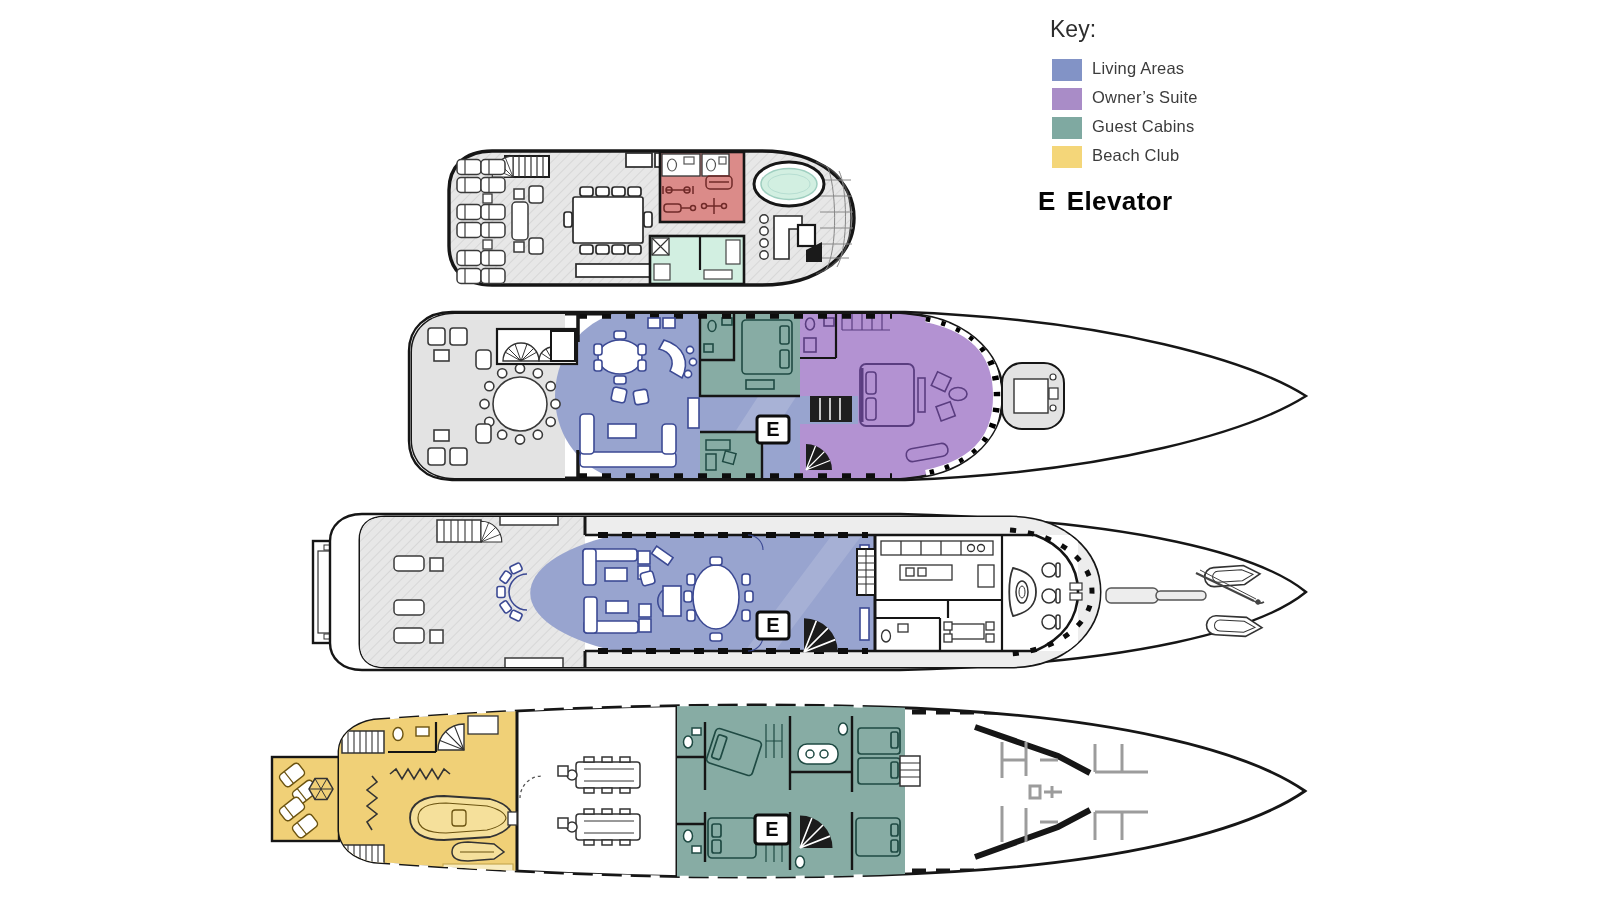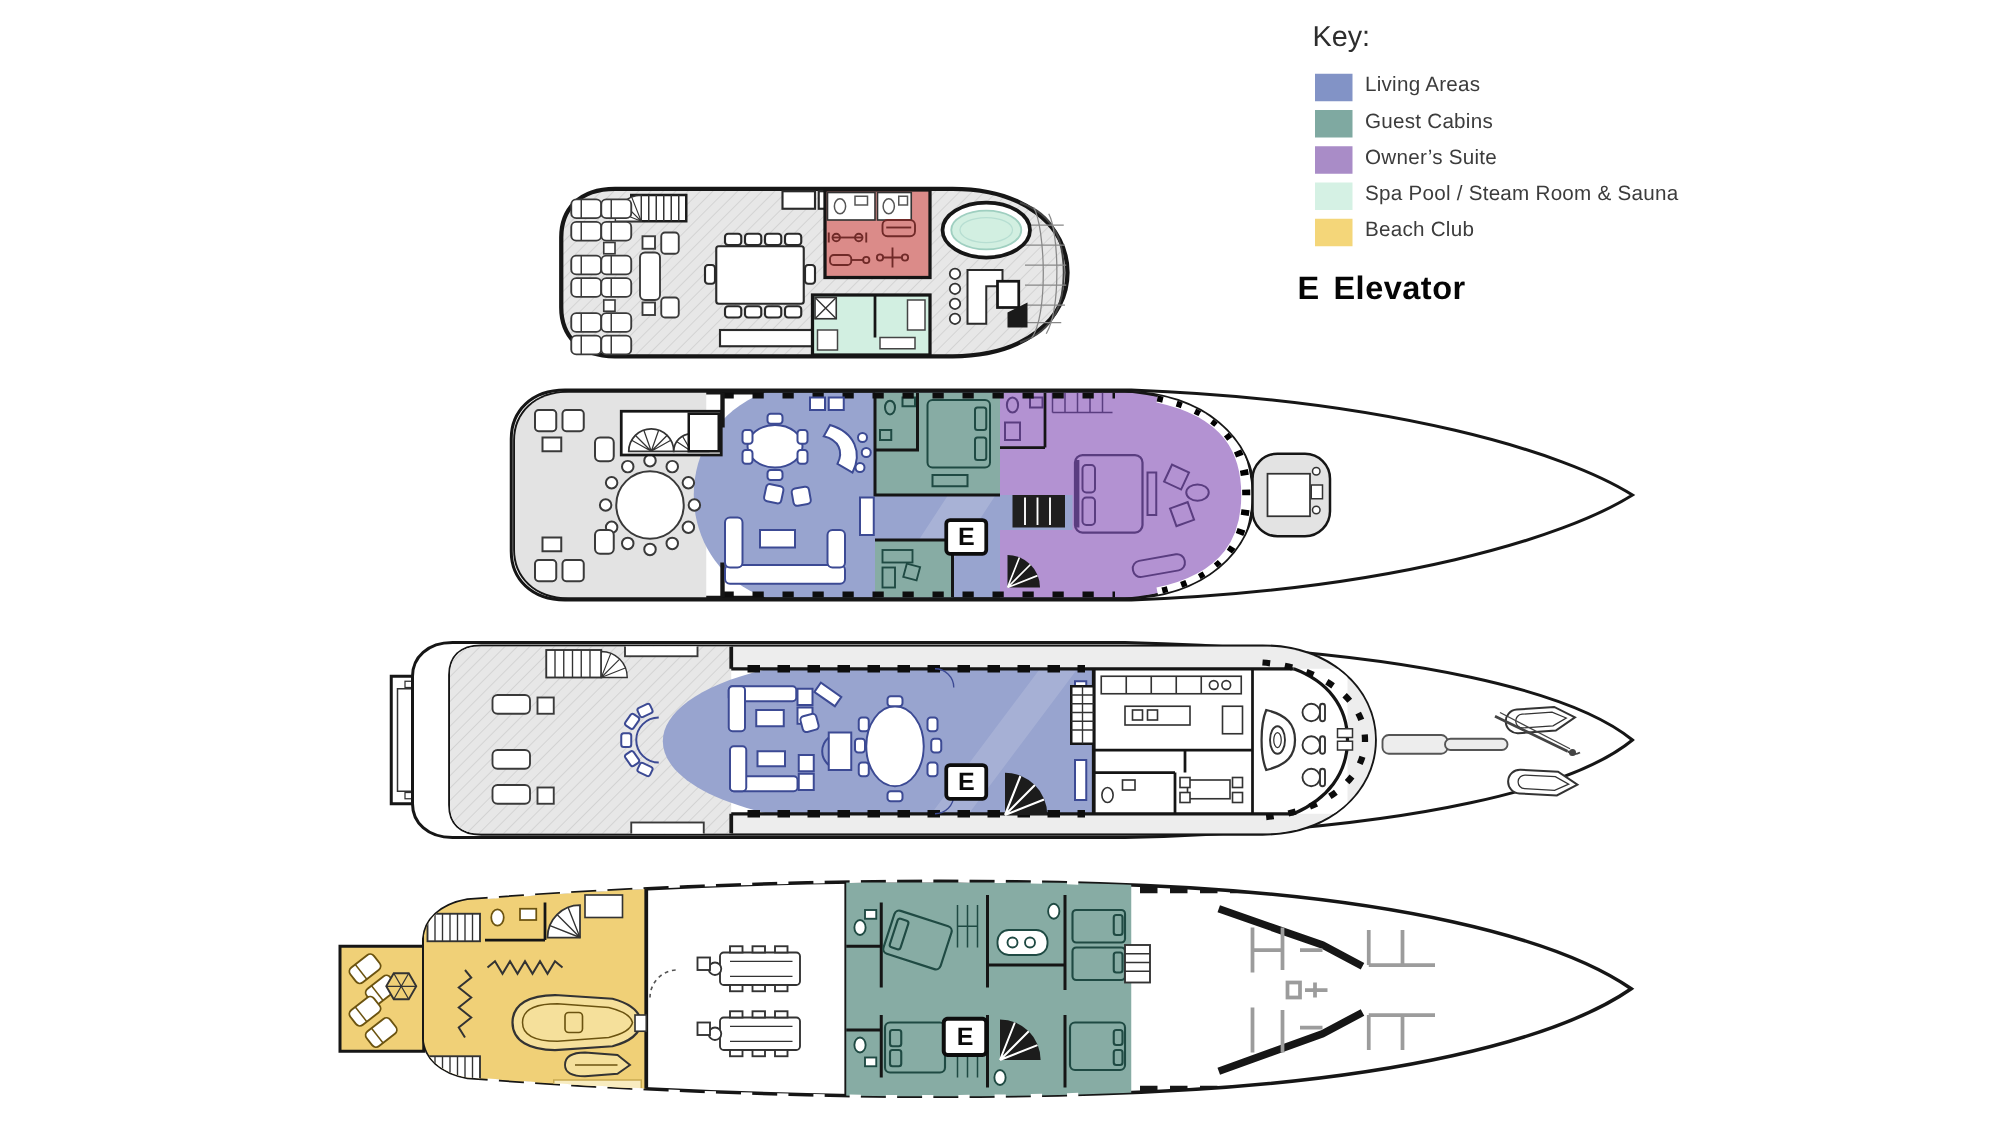--- a/index.html
+++ b/index.html
@@ -552,30 +552,26 @@
   </g>
 </svg>
 
 <div class="legend">
   <div class="legend-title">Key:</div>
   <div class="legend-row">
     <span class="swatch" style="background: rgb(130, 147, 198);"></span>
     <span class="legend-label">Living Areas</span>
   </div>
   <div class="legend-row">
-    <span class="swatch" style="background: rgb(127, 169, 161);"></span>
-    <span class="legend-label">Guest Cabins</span>
-  </div>
-  <div class="legend-row">
     <span class="swatch" style="background: rgb(169, 140, 199);"></span>
     <span class="legend-label">Owner’s Suite</span>
   </div>
   <div class="legend-row">
-    <span class="swatch" style="background: rgb(213, 241, 228);"></span>
-    <span class="legend-label">Spa Pool / Steam Room &amp; Sauna</span>
+    <span class="swatch" style="background: rgb(127, 169, 161);"></span>
+    <span class="legend-label">Guest Cabins</span>
   </div>
   <div class="legend-row">
     <span class="swatch" style="background: rgb(244, 214, 121);"></span>
     <span class="legend-label">Beach Club</span>
   </div>
   <div class="elevator-note">
     <span class="ev-symbol">E</span><span>Elevator</span>
   </div>
 </div>
 

